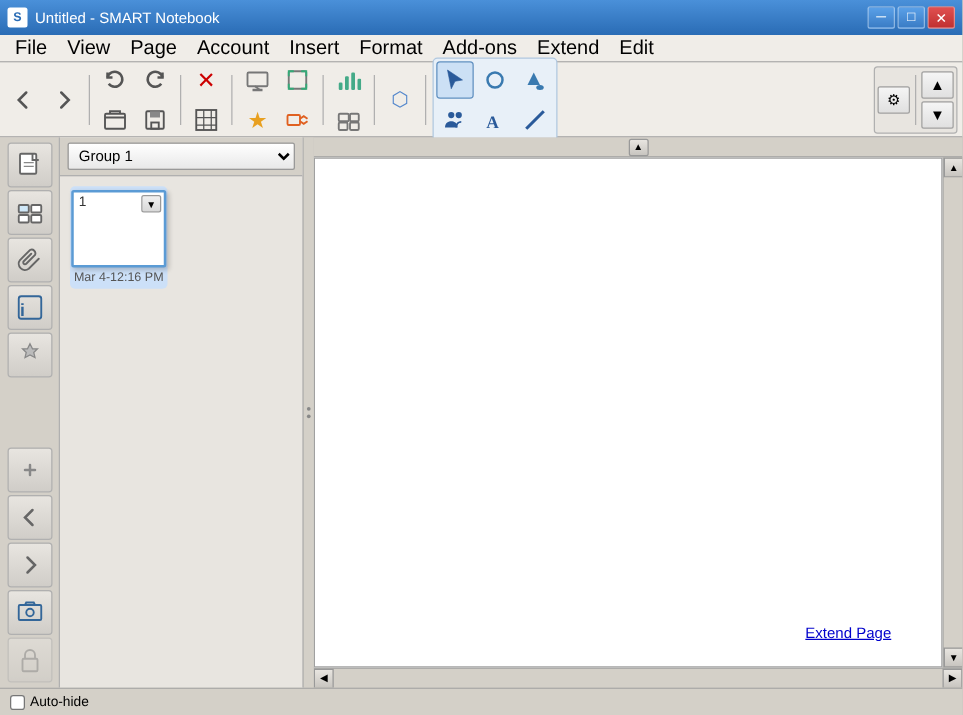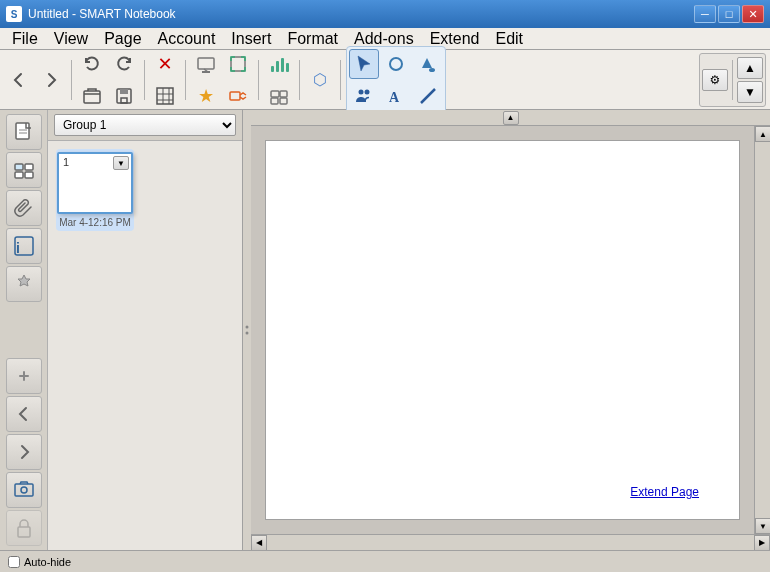--- a/index.html
+++ b/index.html
@@ -245,21 +245,21 @@
       font-size: 8px;
     }
     .canvas-main {
       flex: 1;
       display: flex;
       position: relative;
     }
     .canvas-white {
       flex: 1;
       background: white;
-      margin: 14px;
+      margin: 0;
       border: 1px solid #a0a0a0;
       position: relative;
     }
     .canvas-vscroll {
       width: 16px;
       background: #d4d0c8;
       border-left: 1px solid #a0a0a0;
       display: flex;
       flex-direction: column;
     }

